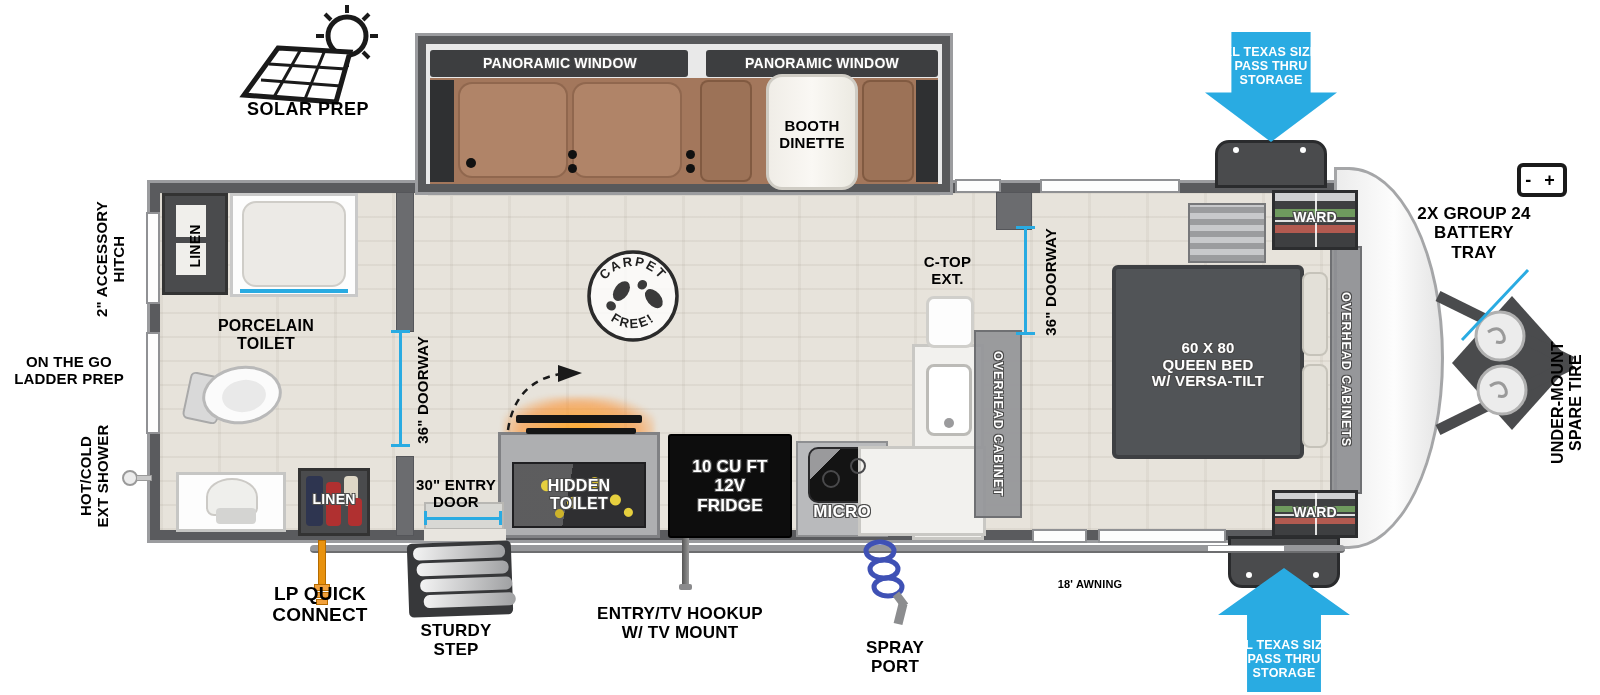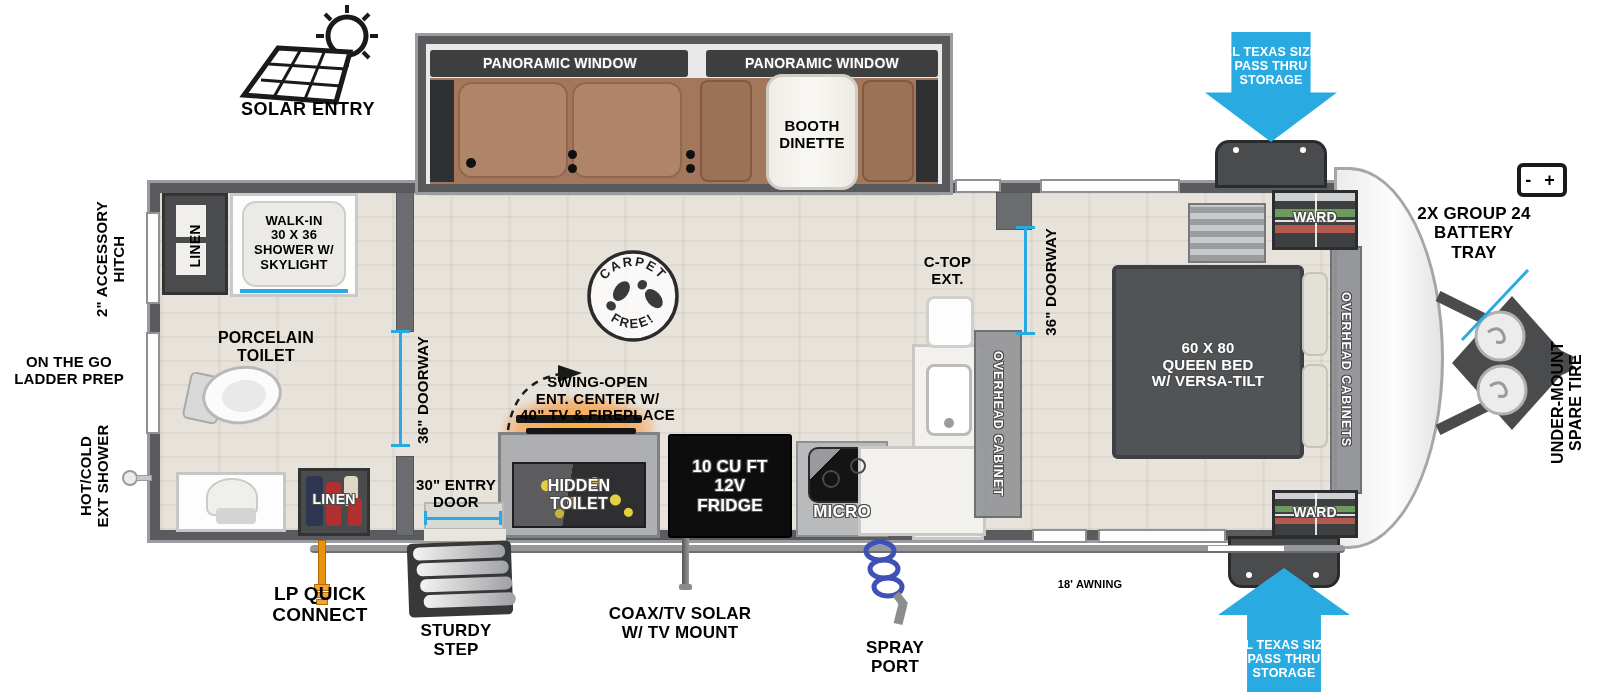--- a/index.html
+++ b/index.html
@@ -66,27 +66,23 @@
   <div class="abs flex lbl" style="left:768px;top:114px;width:88px;height:42px;font-size:15px;z-index:4">BOOTH
 DINETTE</div>
 
   <div class="abs" style="left:162px;top:193px;width:66px;height:102px;background:#4a4b4d;border:3px solid #333;z-index:3"></div>
   <div class="abs" style="left:176px;top:205px;width:30px;height:32px;background:#f0efeb;z-index:3"></div>
   <div class="abs" style="left:176px;top:243px;width:30px;height:32px;background:#f0efeb;z-index:3"></div>
   <div class="abs flex lbl rotccw" style="left:151px;top:233px;width:90px;height:26px;font-size:14px;z-index:4">LINEN</div>
 
   <div class="abs" style="left:230px;top:193px;width:128px;height:104px;background:#fdfdfd;border:3px solid #c9c9c9;z-index:3"></div>
   <div class="abs" style="left:242px;top:201px;width:104px;height:86px;background:#eceae6;border:2px solid #cfcdc8;border-radius:14px;z-index:3"></div>
-  <div class="abs flex lbl" style="left:232px;top:200px;width:124px;height:86px;font-size:13px;z-index:4">WALK-IN
-30 X 36
-SHOWER W/
-SKYLIGHT</div>
   <div class="abs" style="left:240px;top:289px;width:108px;height:4px;background:#29abe2;z-index:4"></div>
 
-  <div class="abs flex lbl" style="left:196px;top:328px;width:140px;height:38px;font-size:16px;z-index:4">PORCELAIN
+  <div class="abs flex lbl" style="left:196px;top:316px;width:140px;height:38px;font-size:16px;z-index:4">PORCELAIN
 TOILET</div>
   <div class="abs" style="left:186px;top:374px;width:36px;height:48px;background:#d9d9d9;border:2px solid #a9a9a9;border-radius:6px;transform:rotate(12deg);z-index:3"></div>
   <div class="abs" style="left:202px;top:366px;width:80px;height:58px;background:#fbfbfb;border:3px solid #b9b9b9;border-radius:50%;transform:rotate(-8deg);z-index:3"></div>
   <div class="abs" style="left:222px;top:380px;width:44px;height:32px;background:#e9e9e9;border-radius:50%;transform:rotate(-8deg);z-index:3"></div>
 
   <div class="abs" style="left:176px;top:472px;width:110px;height:60px;background:#fdfdfd;border:3px solid #c6c6c4;z-index:3"></div>
   <div class="abs" style="left:206px;top:478px;width:52px;height:38px;background:#efefec;border:2px solid #cccac6;border-radius:50% 50% 8px 8px;z-index:3"></div>
   <div class="abs" style="left:216px;top:508px;width:40px;height:16px;background:#d4d4d2;border-radius:4px;z-index:3"></div>
 
   <div class="abs" style="left:298px;top:468px;width:72px;height:68px;background:#4a4b4d;border:3px solid #333;z-index:3"></div>
@@ -96,23 +92,20 @@
   <div class="abs" style="left:348px;top:498px;width:14px;height:28px;background:#b03030;border-radius:4px;z-index:3"></div>
   <div class="abs flex lbl wlbl" style="left:300px;top:488px;width:68px;height:24px;font-size:14px;z-index:4">LINEN</div>
 
   <div class="abs wall" style="left:396px;top:192px;width:18px;height:140px;z-index:3"></div>
   <div class="abs wall" style="left:396px;top:456px;width:18px;height:80px;z-index:3"></div>
   <div class="abs measure" style="left:399px;top:332px;width:3px;height:114px;z-index:4"></div>
   <div class="abs measure" style="left:391px;top:330px;width:19px;height:3px;z-index:4"></div>
   <div class="abs measure" style="left:391px;top:444px;width:19px;height:3px;z-index:4"></div>
   <div class="abs flex lbl rotccw" style="left:363px;top:375px;width:120px;height:30px;font-size:15px;z-index:4">36" DOORWAY</div>
 
-  <div class="abs flex lbl" style="left:505px;top:372px;width:185px;height:54px;font-size:15px;z-index:6">SWING-OPEN
-ENT. CENTER W/
-40" TV &amp; FIREPLACE</div>
 
   <div class="abs" style="left:503px;top:396px;width:152px;height:44px;background:radial-gradient(ellipse at 50% 80%,rgba(255,170,40,.95),rgba(255,130,20,.5) 55%,rgba(255,130,20,0) 78%);filter:blur(2px);z-index:3"></div>
 
   <div class="abs" style="left:516px;top:415px;width:126px;height:8px;background:#161616;border-radius:2px;z-index:4"></div>
   <div class="abs" style="left:526px;top:428px;width:110px;height:6px;background:#161616;border-radius:2px;z-index:4"></div>
 
   <div class="abs" style="left:498px;top:432px;width:162px;height:106px;background:#aeafb1;border:3px solid #808184;z-index:3"></div>
   <div class="abs" style="left:512px;top:462px;width:134px;height:66px;background-color:#2f2f31;border:2px solid #1f1f21;z-index:3;
               background-image:radial-gradient(circle at 25% 35%, #e6cf3e 0 5px, rgba(0,0,0,0) 6px),
                                radial-gradient(circle at 45% 62%, #e6cf3e 0 5px, rgba(0,0,0,0) 6px),
@@ -226,27 +219,27 @@
 
   <div class="abs" style="left:318px;top:540px;width:8px;height:46px;background:#e8920e;border:1px solid #b56b00;z-index:5"></div>
   <div class="abs" style="left:314px;top:584px;width:16px;height:7px;background:#f2a13c;border:1px solid #b56b00;z-index:5"></div>
   <div class="abs" style="left:315px;top:592px;width:14px;height:6px;background:#f2a13c;border:1px solid #b56b00;z-index:5"></div>
   <div class="abs" style="left:316px;top:599px;width:12px;height:6px;background:#f2a13c;border:1px solid #b56b00;z-index:5"></div>
   <div class="abs flex lbl" style="left:255px;top:582px;width:130px;height:44px;font-size:19px;z-index:6">LP QUICK
 CONNECT</div>
 
   <div class="abs" style="left:682px;top:538px;width:7px;height:48px;background:linear-gradient(90deg,#555,#999);z-index:5"></div>
   <div class="abs" style="left:679px;top:584px;width:13px;height:6px;background:#8a8a8c;border-radius:2px;z-index:5"></div>
-  <div class="abs flex lbl" style="left:585px;top:602px;width:190px;height:42px;font-size:17px;z-index:6">COAX/TV SOLAR
+  <div class="abs flex lbl" style="left:585px;top:602px;width:190px;height:42px;font-size:17px;z-index:6">ENTRY/TV HOOKUP
 W/ TV MOUNT</div>
 
   <div class="abs flex lbl" style="left:840px;top:634px;width:110px;height:46px;font-size:17px;z-index:6">SPRAY
 PORT</div>
 
-  <div class="abs flex lbl" style="left:228px;top:96px;width:160px;height:26px;font-size:18px;letter-spacing:.5px;z-index:6">SOLAR ENTRY</div>
+  <div class="abs flex lbl" style="left:228px;top:96px;width:160px;height:26px;font-size:18px;letter-spacing:.5px;z-index:6">SOLAR PREP</div>
 
   <svg class="abs" style="left:0;top:0;width:1600px;height:695px;z-index:5;pointer-events:none" viewBox="0 0 1600 695">
 
     <g stroke="#1a1a1a" fill="#fff">
       <circle cx="347" cy="36" r="19" stroke-width="5"></circle>
       <g stroke-width="4">
         <line x1="347" y1="5" x2="347" y2="13"></line>
           <line x1="347" y1="59" x2="347" y2="67"></line>
         <line x1="316" y1="36" x2="324" y2="36"></line>
           <line x1="370" y1="36" x2="378" y2="36"></line>

